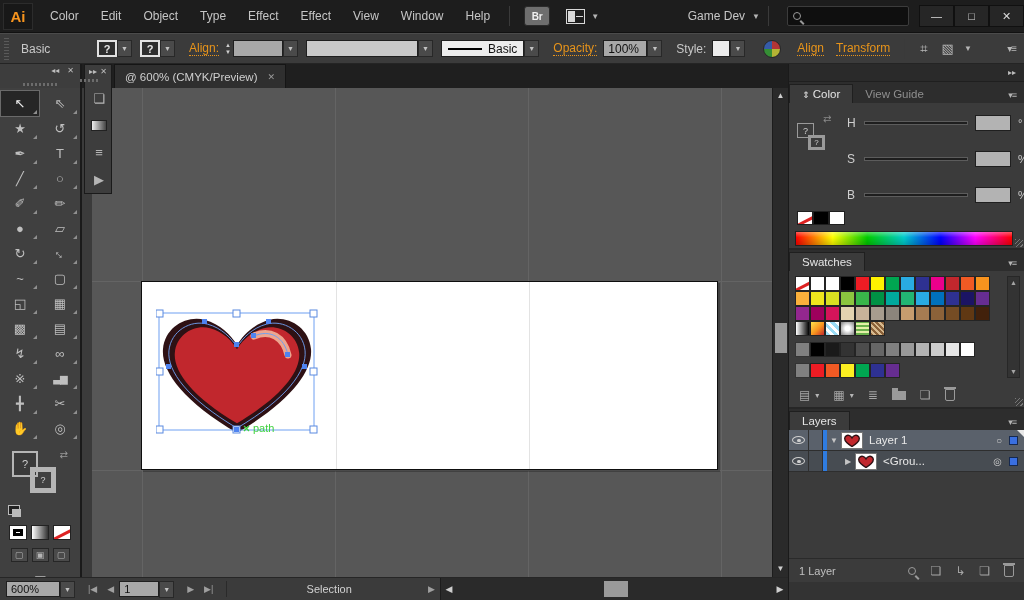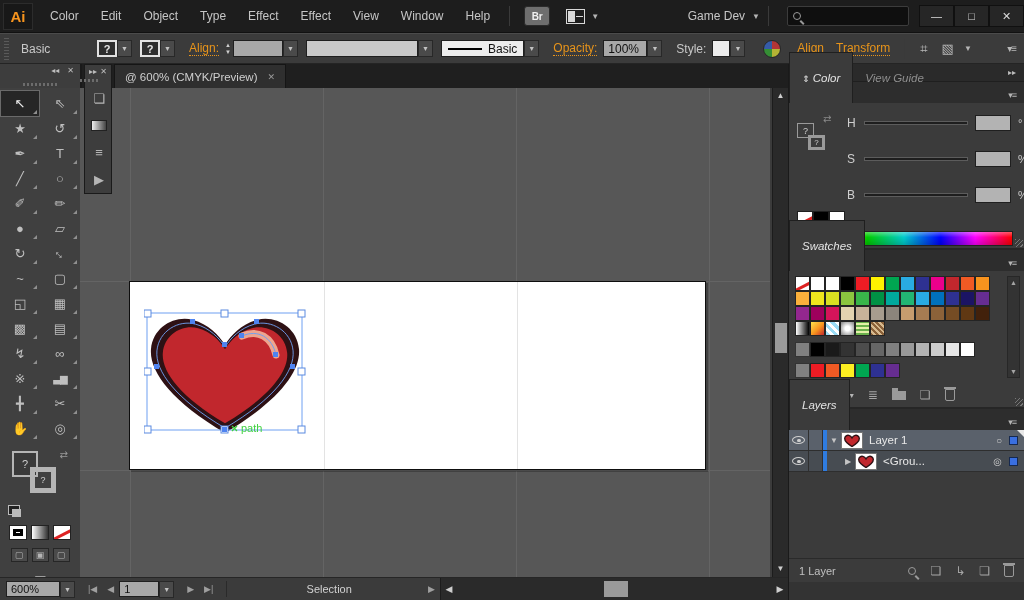--- a/index.html
+++ b/index.html
@@ -84,21 +84,21 @@
            display:flex;align-items:center;justify-content:center;}
   .screenbtn{margin:10px auto 0;width:26px;height:20px;background:#404040;color:#b9b9b9;font-size:14px;
              display:flex;align-items:center;justify-content:center;}
   
   .dock2{position:absolute;left:84px;top:64px;width:28px;background:#3d3d3d;border:1px solid #1a1a1a;}
   .dock2 .dh-row{display:flex;justify-content:space-between;padding:2px 4px;font-size:8px;color:#bdbdbd;}
   .dock2 .dots{position:static;margin:1px auto 3px;width:18px;}
   .d2-icon{width:28px;height:27px;display:flex;align-items:center;justify-content:center;color:#b5b5b5;font-size:13px;}
   .d2-grad{width:16px;height:11px;background:linear-gradient(90deg,#eee,#444);border:1px solid #222;}
   
-  .canvas{position:absolute;left:80px;top:88px;width:690px;height:489px;background:#575757;overflow:hidden;}
+  .canvas{position:absolute;left:92px;top:88px;width:690px;height:489px;background:#575757;overflow:hidden;}
   .gridv{position:absolute;top:0;bottom:0;width:1px;background:#646464;}
   .gridh{position:absolute;left:0;right:0;height:1px;background:#646464;}
   .artboard{position:absolute;left:49px;top:193px;width:577px;height:189px;background:#ffffff;
             border:1px solid #0e0e0e;box-shadow:2px 2px 0 rgba(0,0,0,.25);}
   .ab-line{position:absolute;top:0;bottom:0;width:1px;background:#e3e3e3;}
   .heart-svg{position:absolute;left:64px;top:218px;}
   
   .vscroll{position:absolute;left:772px;top:88px;width:16px;height:489px;background:#2a2a2a;border-left:1px solid #1c1c1c;}
   .vs-arrow{height:14px;display:flex;align-items:center;justify-content:center;color:#cfcfcf;font-size:8px;}
   .vs-thumb{position:absolute;left:2px;top:235px;width:12px;height:30px;background:#9a9a9a;}
@@ -113,21 +113,21 @@
   .sb-status{flex:1;text-align:center;color:#d2d2d2;}
   .hscroll{display:flex;align-items:center;width:348px;height:100%;background:#2a2a2a;border-left:1px solid #1c1c1c;position:relative;}
   .hs-arrow{width:16px;text-align:center;color:#cfcfcf;font-size:9px;}
   .hs-thumb{position:absolute;left:163px;top:3px;width:24px;height:16px;background:#9a9a9a;}
   
   .rightdock{position:absolute;left:788px;top:64px;width:236px;height:536px;background:#333333;border-left:1px solid #1a1a1a;}
   .rd-head{height:18px;display:flex;justify-content:flex-end;align-items:center;color:#bdbdbd;font-size:8px;padding-right:8px;
            background:#2a2a2a;border-bottom:1px solid #1f1f1f;}
   .panel{background:#3b3b3b;border-bottom:2px solid #262626;position:relative;}
   .ptabs{height:21px;background:#2d2d2d;display:flex;align-items:flex-end;}
-  .ptab{padding:19px 12px;font-size:11.5px;color:#8f8f8f;font-style:italic;}
+  .ptab{padding:3px 12px;font-size:11.5px;color:#8f8f8f;}
   .ptab.active{background:#3b3b3b;color:#e4e4e4;border:1px solid #1f1f1f;border-bottom:none;}
   .ptab-menu{margin-left:auto;color:#b5b5b5;font-size:9px;padding:0 8px 3px 0;letter-spacing:-1px;}
   .grip-corner{position:absolute;right:1px;bottom:1px;width:8px;height:8px;
       background:repeating-linear-gradient(135deg,#777 0 1px,transparent 1px 3px);}
   
   .cp-body{position:relative;height:145px;}
   .cp-proxy{position:absolute;left:8px;top:10px;width:40px;height:40px;}
   .cp-fill{position:absolute;left:0;top:10px;width:17px;height:15px;border:1px solid #9a9a9a;background:#3b3b3b;
            color:#cfcfcf;font-size:9px;display:flex;align-items:center;justify-content:center;}
   .cp-stroke{position:absolute;left:11px;top:22px;width:17px;height:15px;border:3px solid #9a9a9a;

